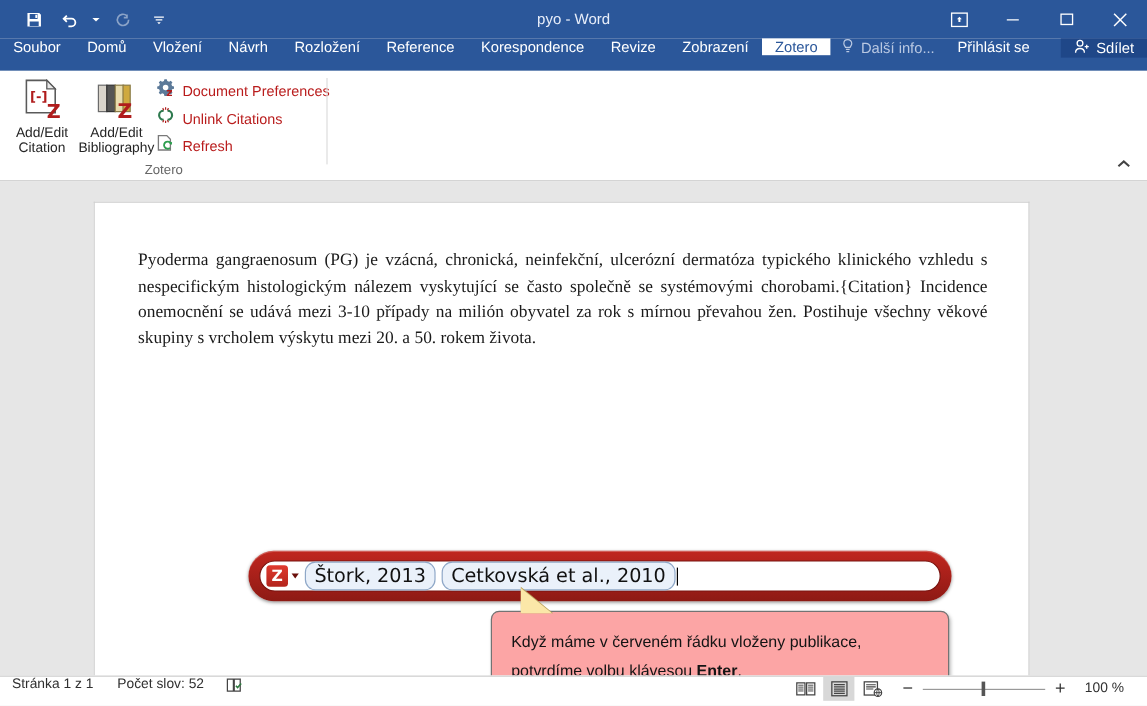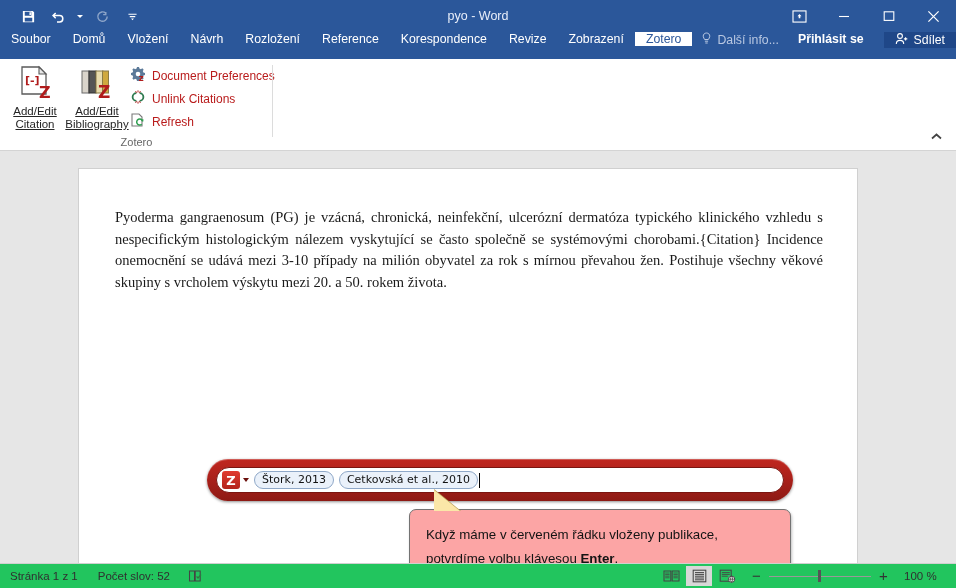--- a/index.html
+++ b/index.html
@@ -54,39 +54,39 @@
   .tab {
     display: flex; align-items: center; padding: 0 11px;
     color: #ffffff; font-size: 12.3px; white-space: nowrap;
   }
   .tab.active { background: #ffffff; color: #2b579a; }
   .tellme { display: flex; align-items: center; gap: 5px; padding: 0 9px; color: #b9c8e2; font-size: 12.3px; }
   .share {
     display: flex; align-items: center; gap: 5px; padding: 0 11px;
     background: #204t; background: #1f4788; color: #ffffff; font-size: 12.3px; margin-left: auto;
   }
-  .signin { display: flex; align-items: center; padding: 0 10px; color: #ffffff; font-size: 12.3px; font-weight: bold; }
+  .signin { display: flex; align-items: center; padding: 0 10px; color: #ffffff; font-size: 12.3px; }
 
   
   .ribbon {
     position: absolute; left: 0; top: 59px; width: 956px; height: 92px;
     background: #ffffff; border-bottom: 1px solid #d4d4d4;
   }
   .rgroup { position: absolute; left: 0; top: 0; width: 273px; height: 92px; }
   .rgroup-sep { position: absolute; right: 0; top: 6px; width: 1px; height: 72px; background: #dcdcdc; }
   .rgroup-label {
     position: absolute; left: 0; bottom: 3px; width: 273px; text-align: center;
     font-size: 11px; color: #666666;
   }
   .bigbtn {
     position: absolute; top: 4px; width: 62px;
     display: flex; flex-direction: column; align-items: center; gap: 2px;
   }
   .bigbtn .icn { height: 40px; display: flex; align-items: flex-end; justify-content: center; }
-  .bigbtn .lbl { font-size: 11.5px; color: #262626; text-align: center; line-height: 13px; text-decoration: underline; }
+  .bigbtn .lbl { font-size: 11.5px; color: #262626; text-align: center; line-height: 13px; }
   .smallbtns { position: absolute; left: 130px; top: 7px; display: flex; flex-direction: column; gap: 4px; }
   .smallbtn { display: flex; align-items: center; gap: 6px; height: 19px; }
   .smallbtn .lbl { font-size: 12px; color: #b91c1c; white-space: nowrap; }
   .ribbon-collapse {
     position: absolute; right: 10px; bottom: 5px; width: 20px; height: 18px;
     display: flex; align-items: center; justify-content: center; color: #444;
   }
 
   
   .docarea {
@@ -121,21 +121,21 @@
     background: linear-gradient(180deg,#e03a2f,#b3241c);
     color: #ffffff; font-weight: bold; font-size: 13px;
     display: flex; align-items: center; justify-content: center;
     font-family: "DejaVu Sans", sans-serif;
   }
   .zcaret { width: 0; height: 0;
     border-left: 3px solid transparent; border-right: 3px solid transparent;
     border-top: 4px solid #6b0f0b; margin-left: -2px; }
   .bubble {
     border: 1px solid #8fa8c8; background: #eaf1fa; border-radius: 9px;
-    padding: 1px 7px 2px; font-size: 11px; color: #111111;
+    padding: 1px 7px 2px; font-size: 16px; color: #111111;
     font-family: "DejaVu Sans", sans-serif;
   }
   .caret-text {
     width: 1px; height: 15px; background: #000; margin-left: -4px;
   }
 
   
   .callout {
     position: absolute; left: 409px; top: 358px; width: 382px; height: 70px;
     background: #fca5a5; border: 1px solid #737373; border-radius: 7px;
@@ -153,22 +153,22 @@
   }
   .callout-tail-b {
     position: absolute; left: 24px; top: -21px; width: 0; height: 0;
     border-right: 27px solid transparent;
     border-bottom: 22px solid #b9a35e;
   }
 
   
   .statusbar {
     position: absolute; left: 0; bottom: 0; width: 956px; height: 25px;
-    background: #22c55e; border-top: 1px solid #d0d0d0;
-    display: flex; align-items: center;
+    background: #ffffff; border-top: 1px solid #d0d0d0;
+    display: flex; align-items: flex-start;
   }
   .sb-item { font-size: 11.5px; color: #303030; padding: 0 10px; white-space: nowrap; }
   .sb-icon { padding: 0 8px; display: flex; align-items: center; color: #444; }
   .sb-right { margin-left: auto; display: flex; align-items: center; padding-right: 12px; gap: 2px; }
   .viewbtn {
     width: 26px; height: 20px; display: flex; align-items: center; justify-content: center;
     color: #444;
   }
   .viewbtn.sel { background: #d8d8d8; }
   .zoomctl { display: flex; align-items: center; gap: 6px; margin-left: 8px; }

